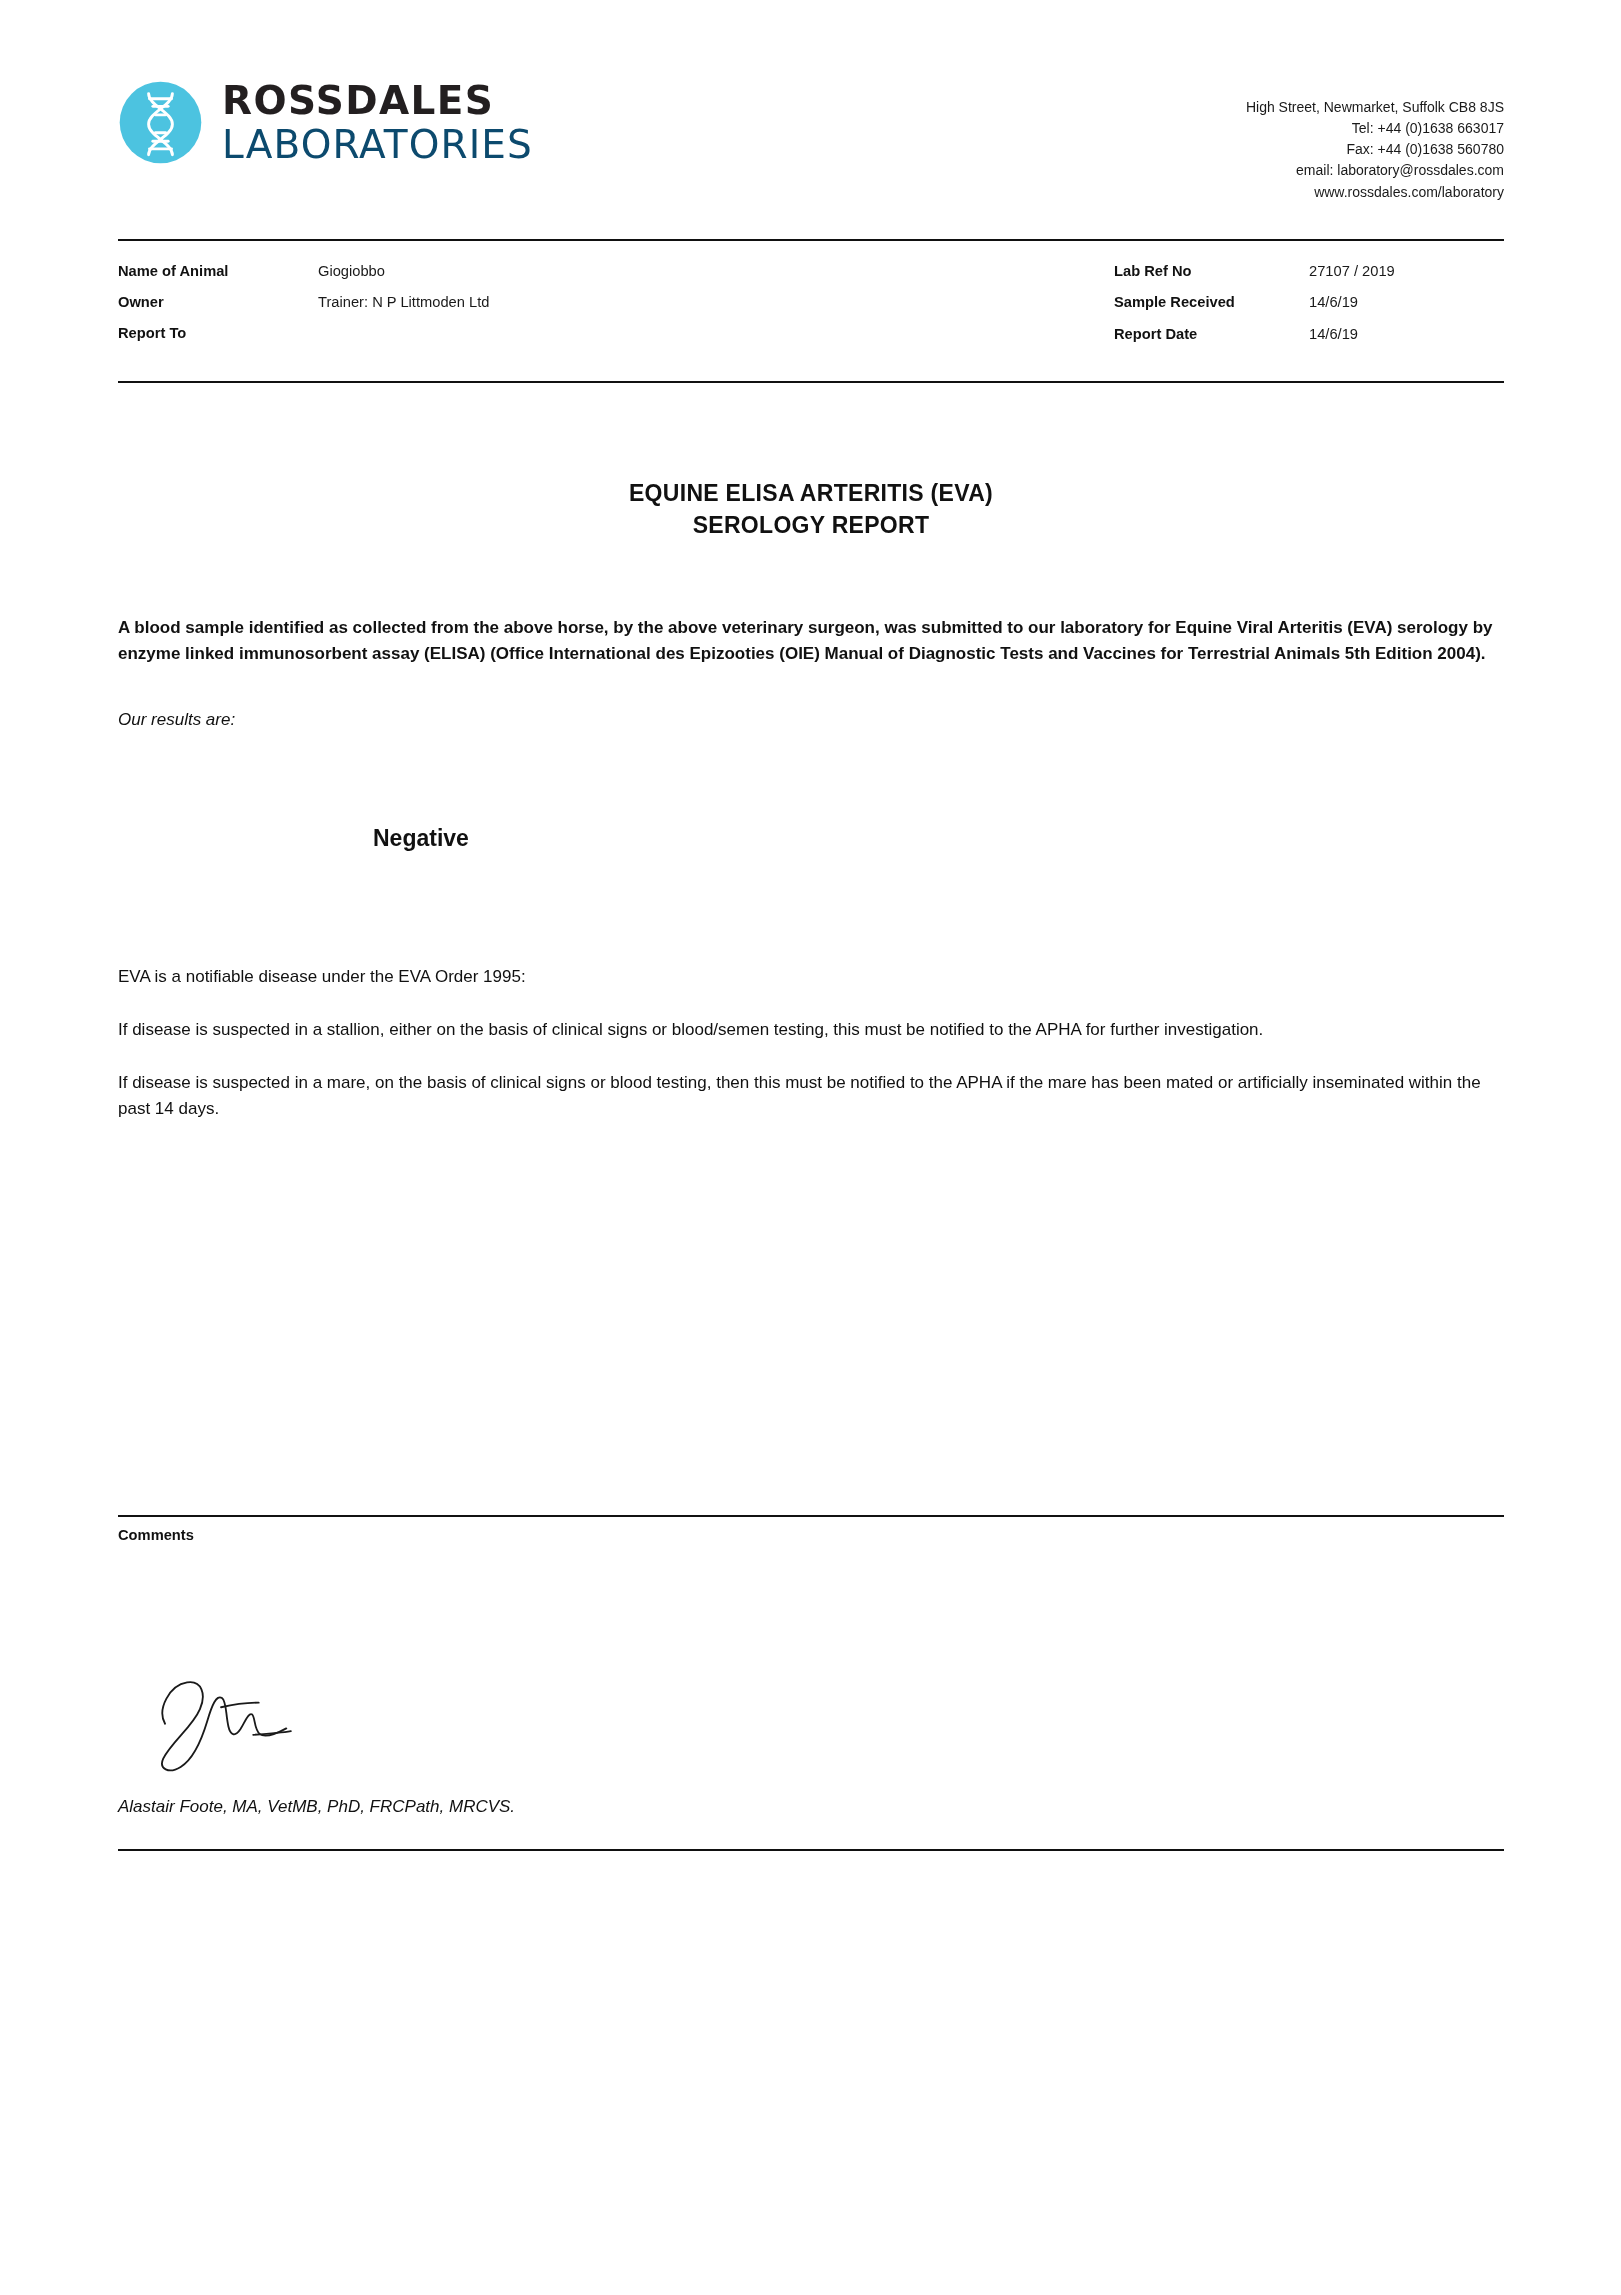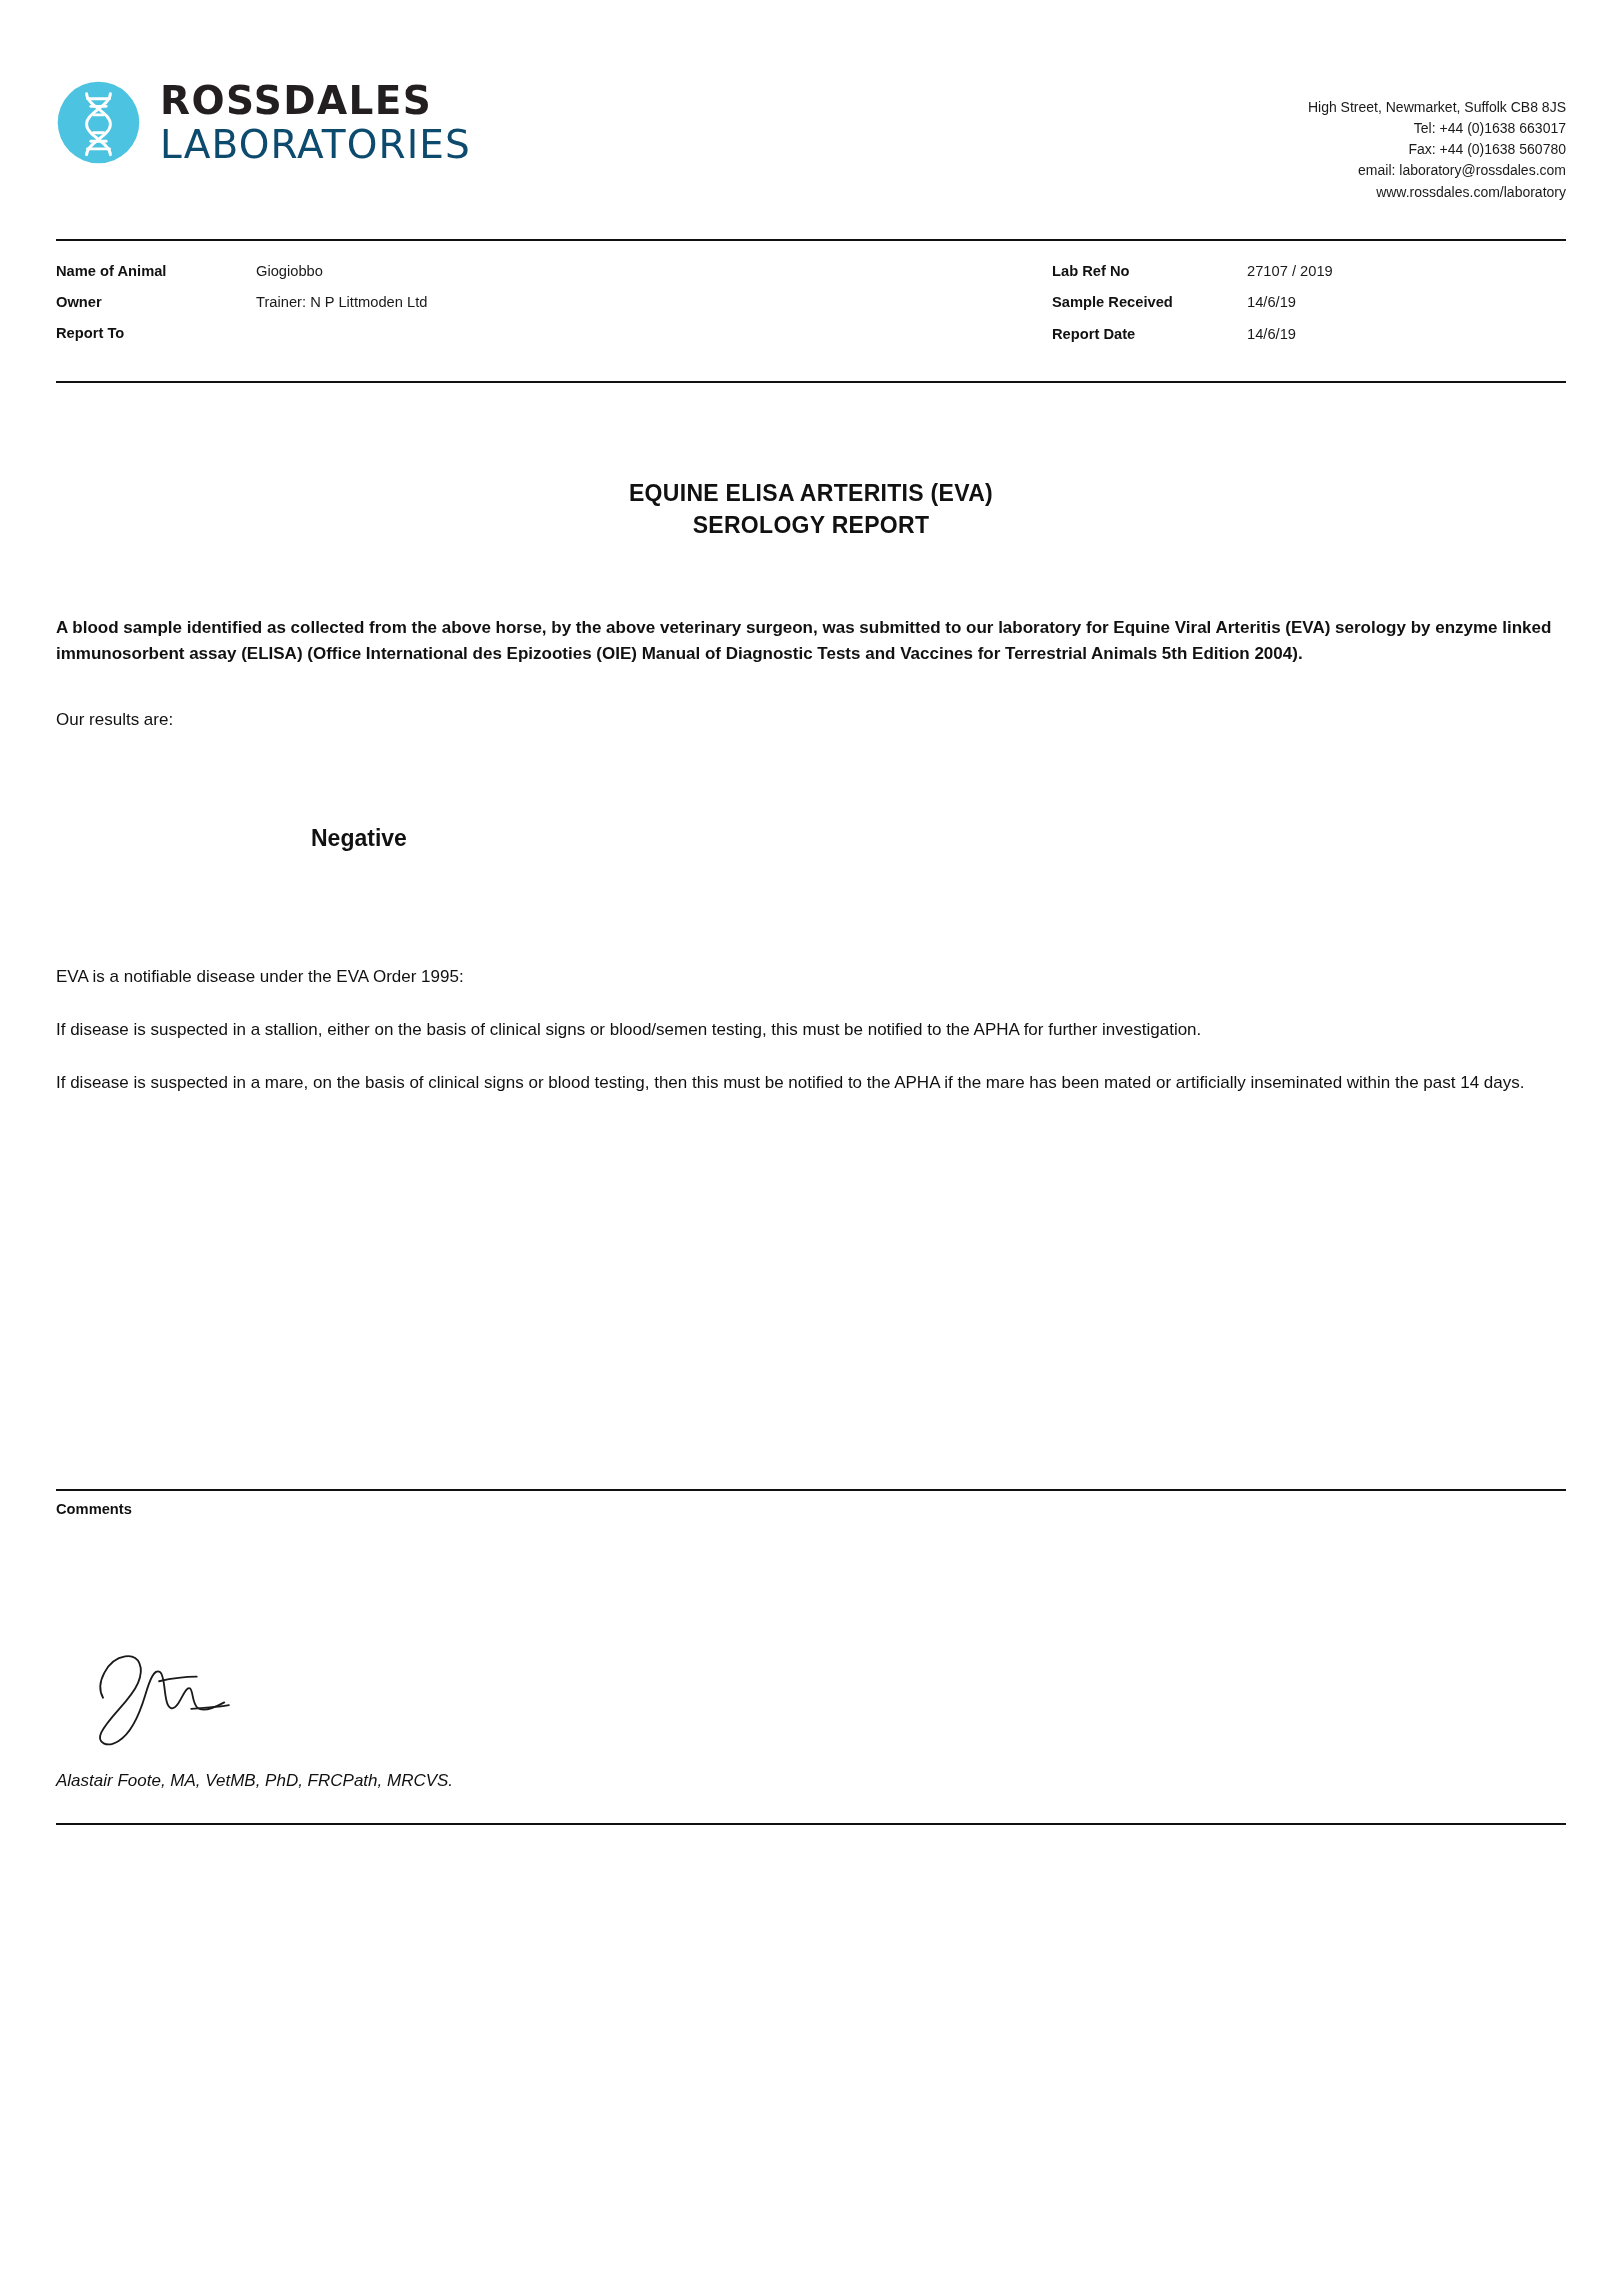--- a/index.html
+++ b/index.html
@@ -14,21 +14,21 @@
     color: #111111;
     position: relative;
     overflow: hidden;
   }
   .page {
     position: relative;
     width: 1622px;
     height: 2108px;
     background: #ffffff;
     box-sizing: border-box;
-    padding: 0 56px;
+    padding: 0 118px;
   }
 
   
   .header {
     display: flex;
     align-items: flex-start;
     justify-content: space-between;
     padding-top: 80px;
   }
   .brand {
@@ -123,21 +123,21 @@
   }
 
   
   .body-text {
     font-size: 17px;
     line-height: 1.52;
     color: #111111;
     margin-top: 0;
   }
   .para-intro { margin-top: 73px; font-weight: bold; }
-  .para-ourresults { margin-top: 40px; }
+  .para-ourresults { margin-top: 40px; font-style: italic; }
 
   .result {
     font-size: 23px;
     font-weight: 700;
     color: #111111;
     margin-top: 92px;
     margin-left: 255px;
   }
 
   .para-notifiable { margin-top: 112px; }

